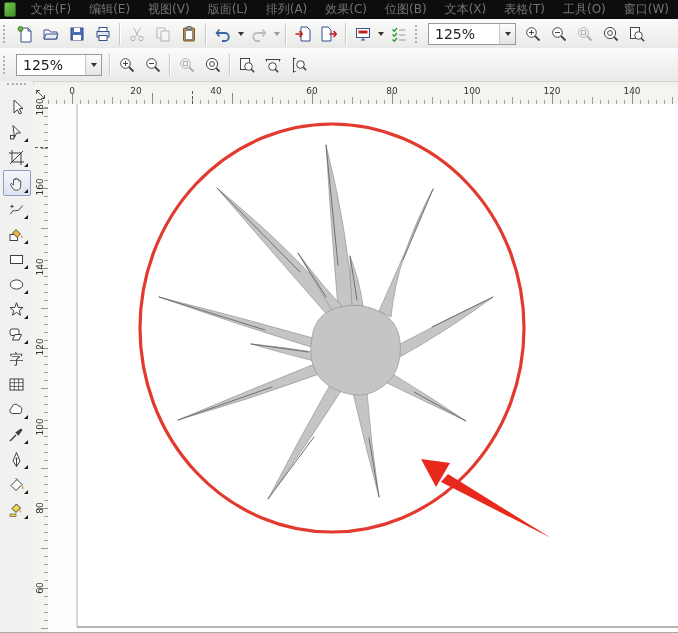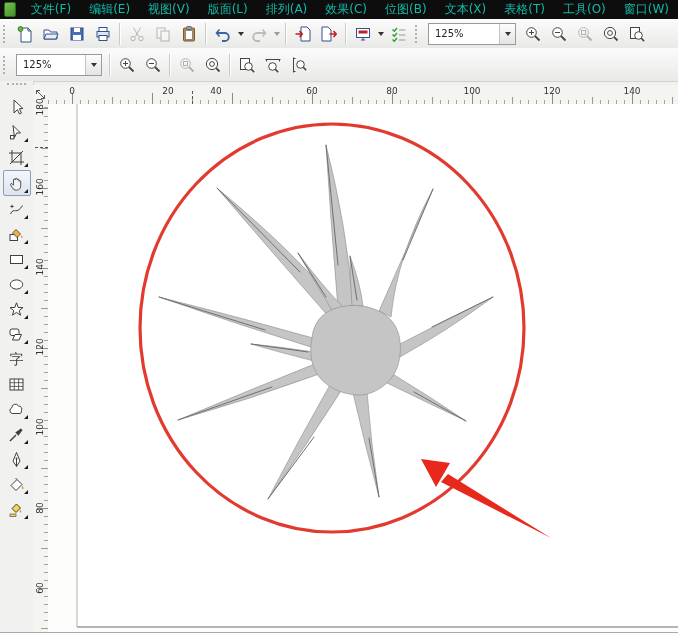--- a/index.html
+++ b/index.html
@@ -3,37 +3,37 @@
 <meta charset="utf-8">
 <style>
   html,body{margin:0;padding:0;background:#555;}
   #app{position:relative;width:678px;height:633px;background:#f0f0ee;overflow:hidden;
        font-family:"DejaVu Sans","Liberation Sans",sans-serif;border-bottom:1px solid #a9a9a9;box-sizing:border-box;}
   
   .menubar{position:absolute;left:0;top:0;width:678px;height:19px;background:#0d0d0d;
            display:flex;align-items:center;}
   .appicon{width:13px;height:13px;margin:0 6px 0 4px;border-radius:2px;
            background:linear-gradient(135deg,#7cc450,#3f8f2a);border:1px solid #2c6b1d;}
-  .menuitem{color:#14b8a6;font-size:12px;padding:0 9px;line-height:19px;white-space:nowrap;cursor:default;}
+  .menuitem{color:#737373;font-size:12px;padding:0 9px;line-height:19px;white-space:nowrap;cursor:default;}
   
   .bar{position:absolute;left:0;width:678px;background:linear-gradient(#fbfbfb,#e9e9e7);
        border-bottom:1px solid #d2d2d0;display:flex;align-items:center;}
   #stdbar{top:19px;height:29px;}
   #propbar{top:48px;height:33px;}
   .grip{width:3px;height:18px;border-left:2px dotted #b0b0b0;margin:0 4px 0 3px;}
   .sep{width:1px;height:22px;background:#c9c9c9;border-right:1px solid #ffffff;margin:0 3px;}
   .tbtn{width:26px;height:24px;display:flex;align-items:center;justify-content:center;border-radius:2px;}
   .tbtn svg{width:18px;height:18px;}
   .tbtn.disabled{opacity:.38;}
   .ddarrow{width:10px;height:24px;display:flex;align-items:center;justify-content:center;}
   .ddarrow i{width:0;height:0;border-left:3.5px solid transparent;border-right:3.5px solid transparent;
              border-top:4px solid #333;}
   .ddarrow.dim i{border-top-color:#9a9a9a;}
   .combo{height:20px;background:#fff;border:1px solid #9a9a9a;display:flex;align-items:center;margin:0 4px;}
-  .combo .val{font-size:10px;color:#222;padding:0 6px;flex:1;}
+  .combo .val{font-size:14px;color:#222;padding:0 6px;flex:1;}
   .combo .cbtn{width:15px;height:100%;display:flex;align-items:center;justify-content:center;
                background:linear-gradient(#fdfdfd,#e4e4e4);border-left:1px solid #c5c5c5;}
   .combo .cbtn i{width:0;height:0;border-left:3.5px solid transparent;border-right:3.5px solid transparent;
                  border-top:4px solid #333;}
   #stdcombo{width:86px;}
   #propcombo{width:84px;}
   
   .toolbox{position:absolute;left:0;top:81px;width:33px;height:552px;background:#f1f1ef;
            border-right:1px solid #d5d5d3;}
   .tbxgrip{height:7px;margin:2px 7px 3px 7px;border-top:2px dotted #b0b0b0;}
@@ -398,21 +398,21 @@
       </div>
   </div>
 
   <div class="corner">
     <svg width="11" height="11" viewBox="0 0 11 11">
         <path d="M1.5 1.5l8 8M9.5 9.5H6M9.5 9.5V6M1.5 1.5H5M1.5 1.5V5" stroke="#555" fill="none"></path>
       </svg>
   </div>
   <div class="hruler">
     <span class="rlab" style="left:24px">0</span>
-    <span class="rlab" style="left:120px">20</span>
+    <span class="rlab" style="left:88px">20</span>
     <span class="rlab" style="left:168px">40</span>
     <span class="rlab" style="left:264px">60</span>
     <span class="rlab" style="left:344px">80</span>
     <span class="rlab" style="left:424px">100</span>
     <span class="rlab" style="left:504px">120</span>
     <span class="rlab" style="left:584px">140</span>
     <div class="hcursor"></div>
   </div>
   <div class="vruler">
     <span class="rlab" style="top:-2px">180</span>

